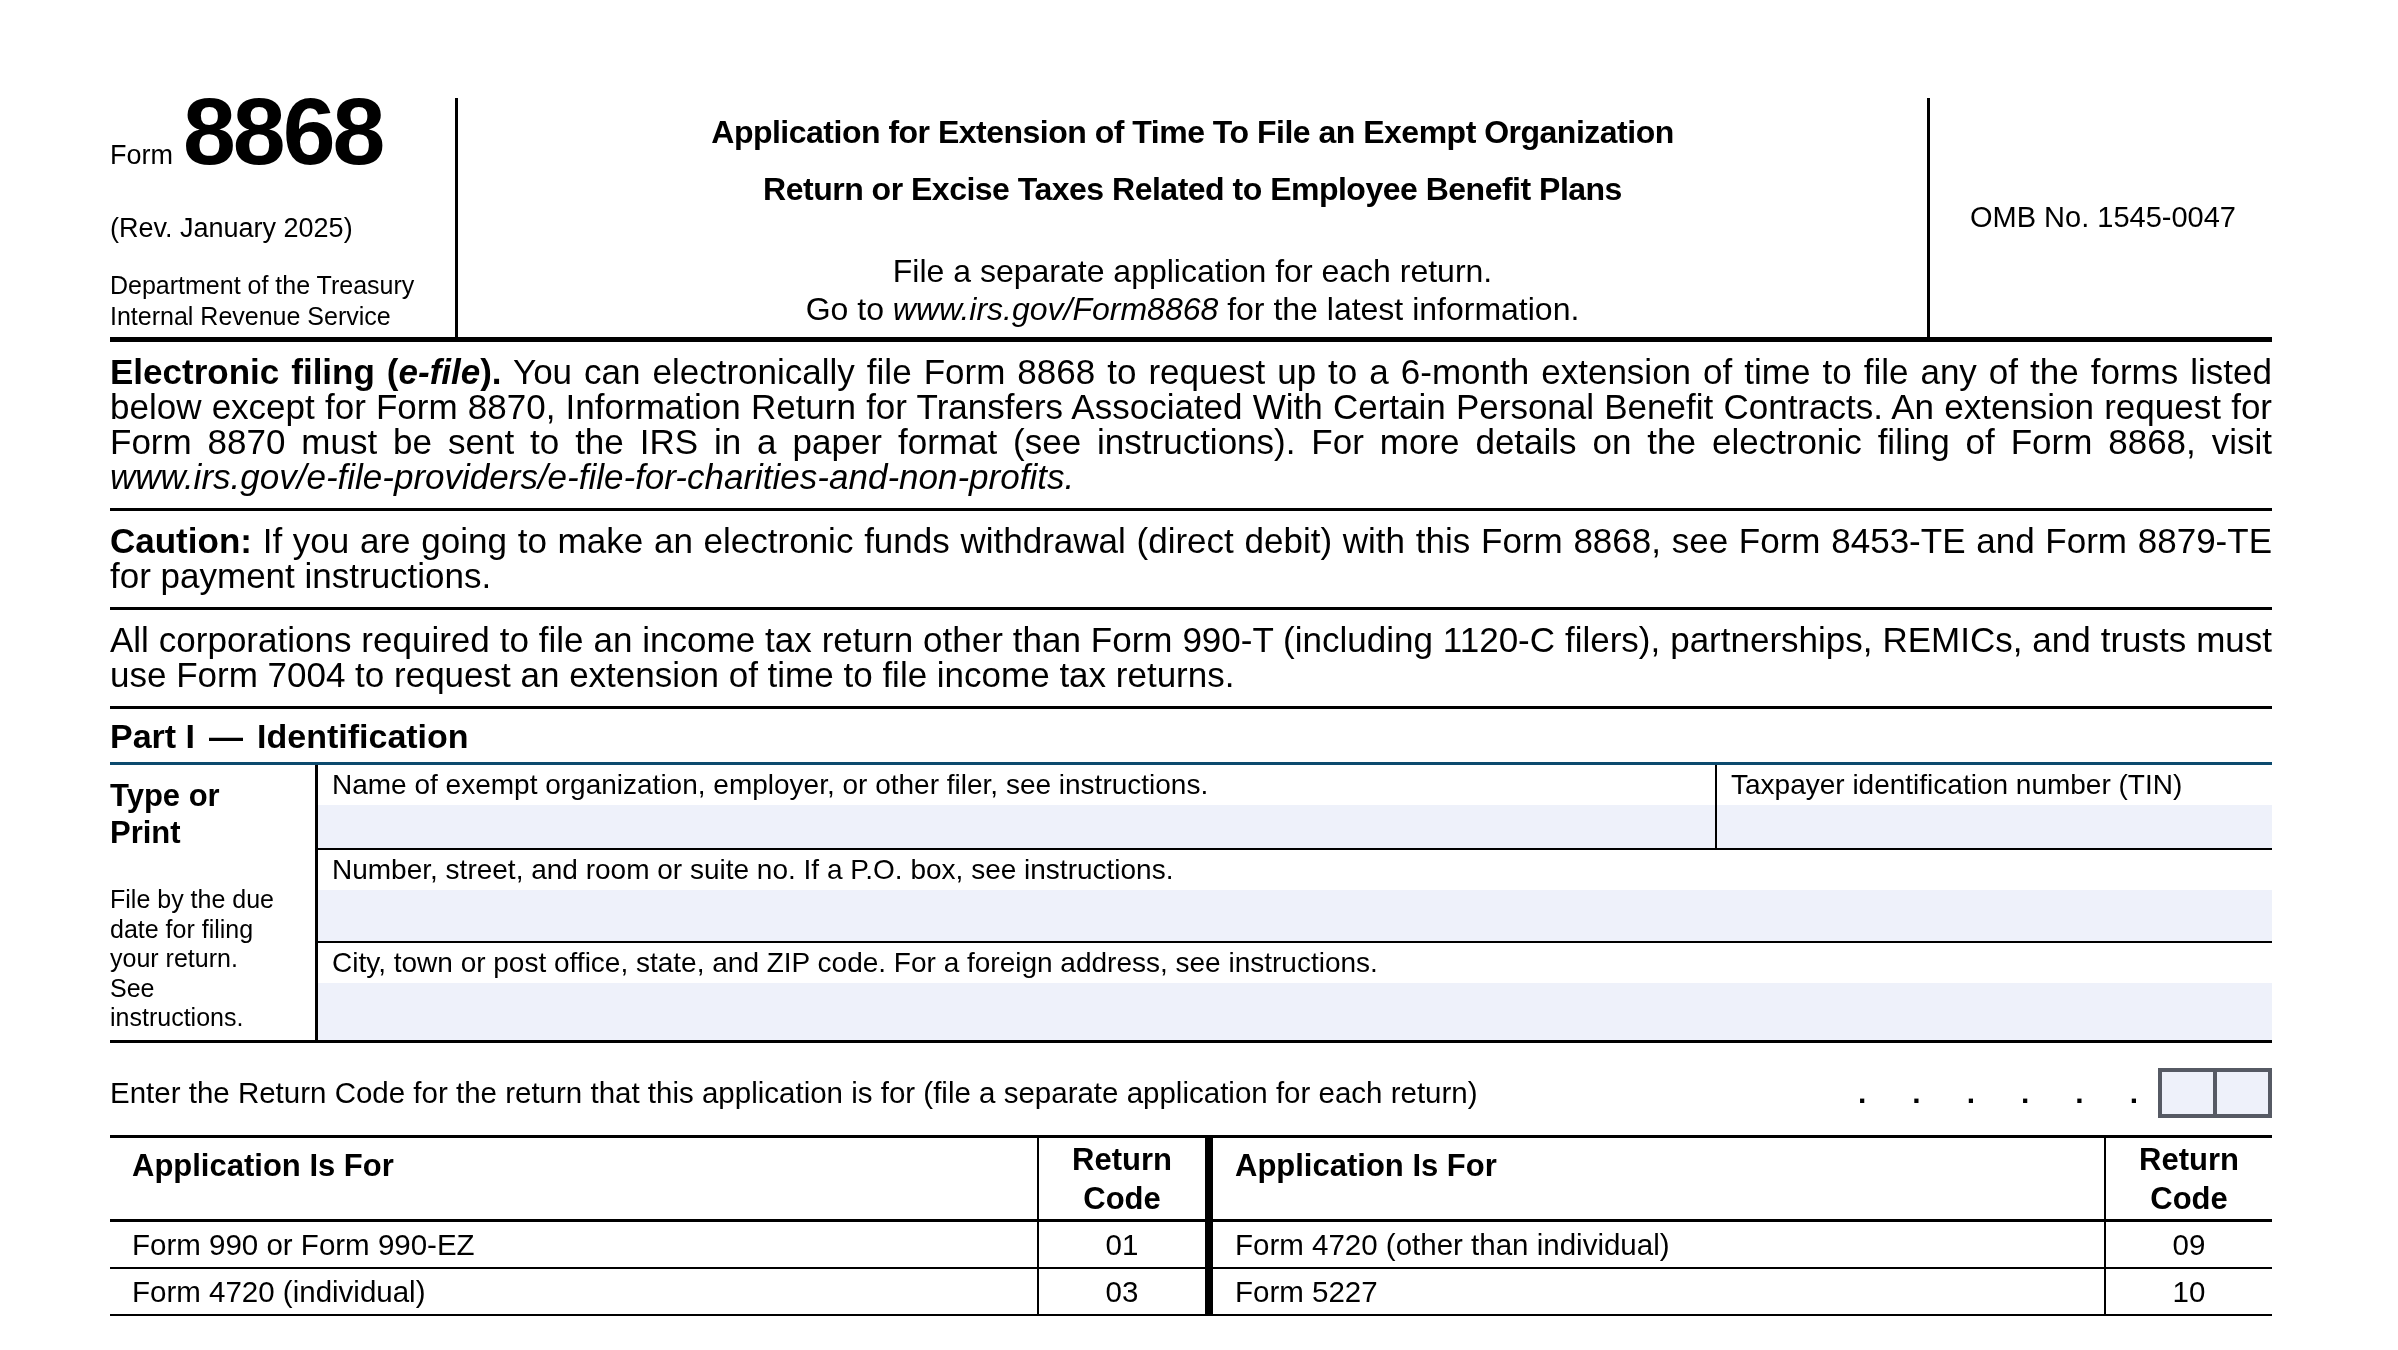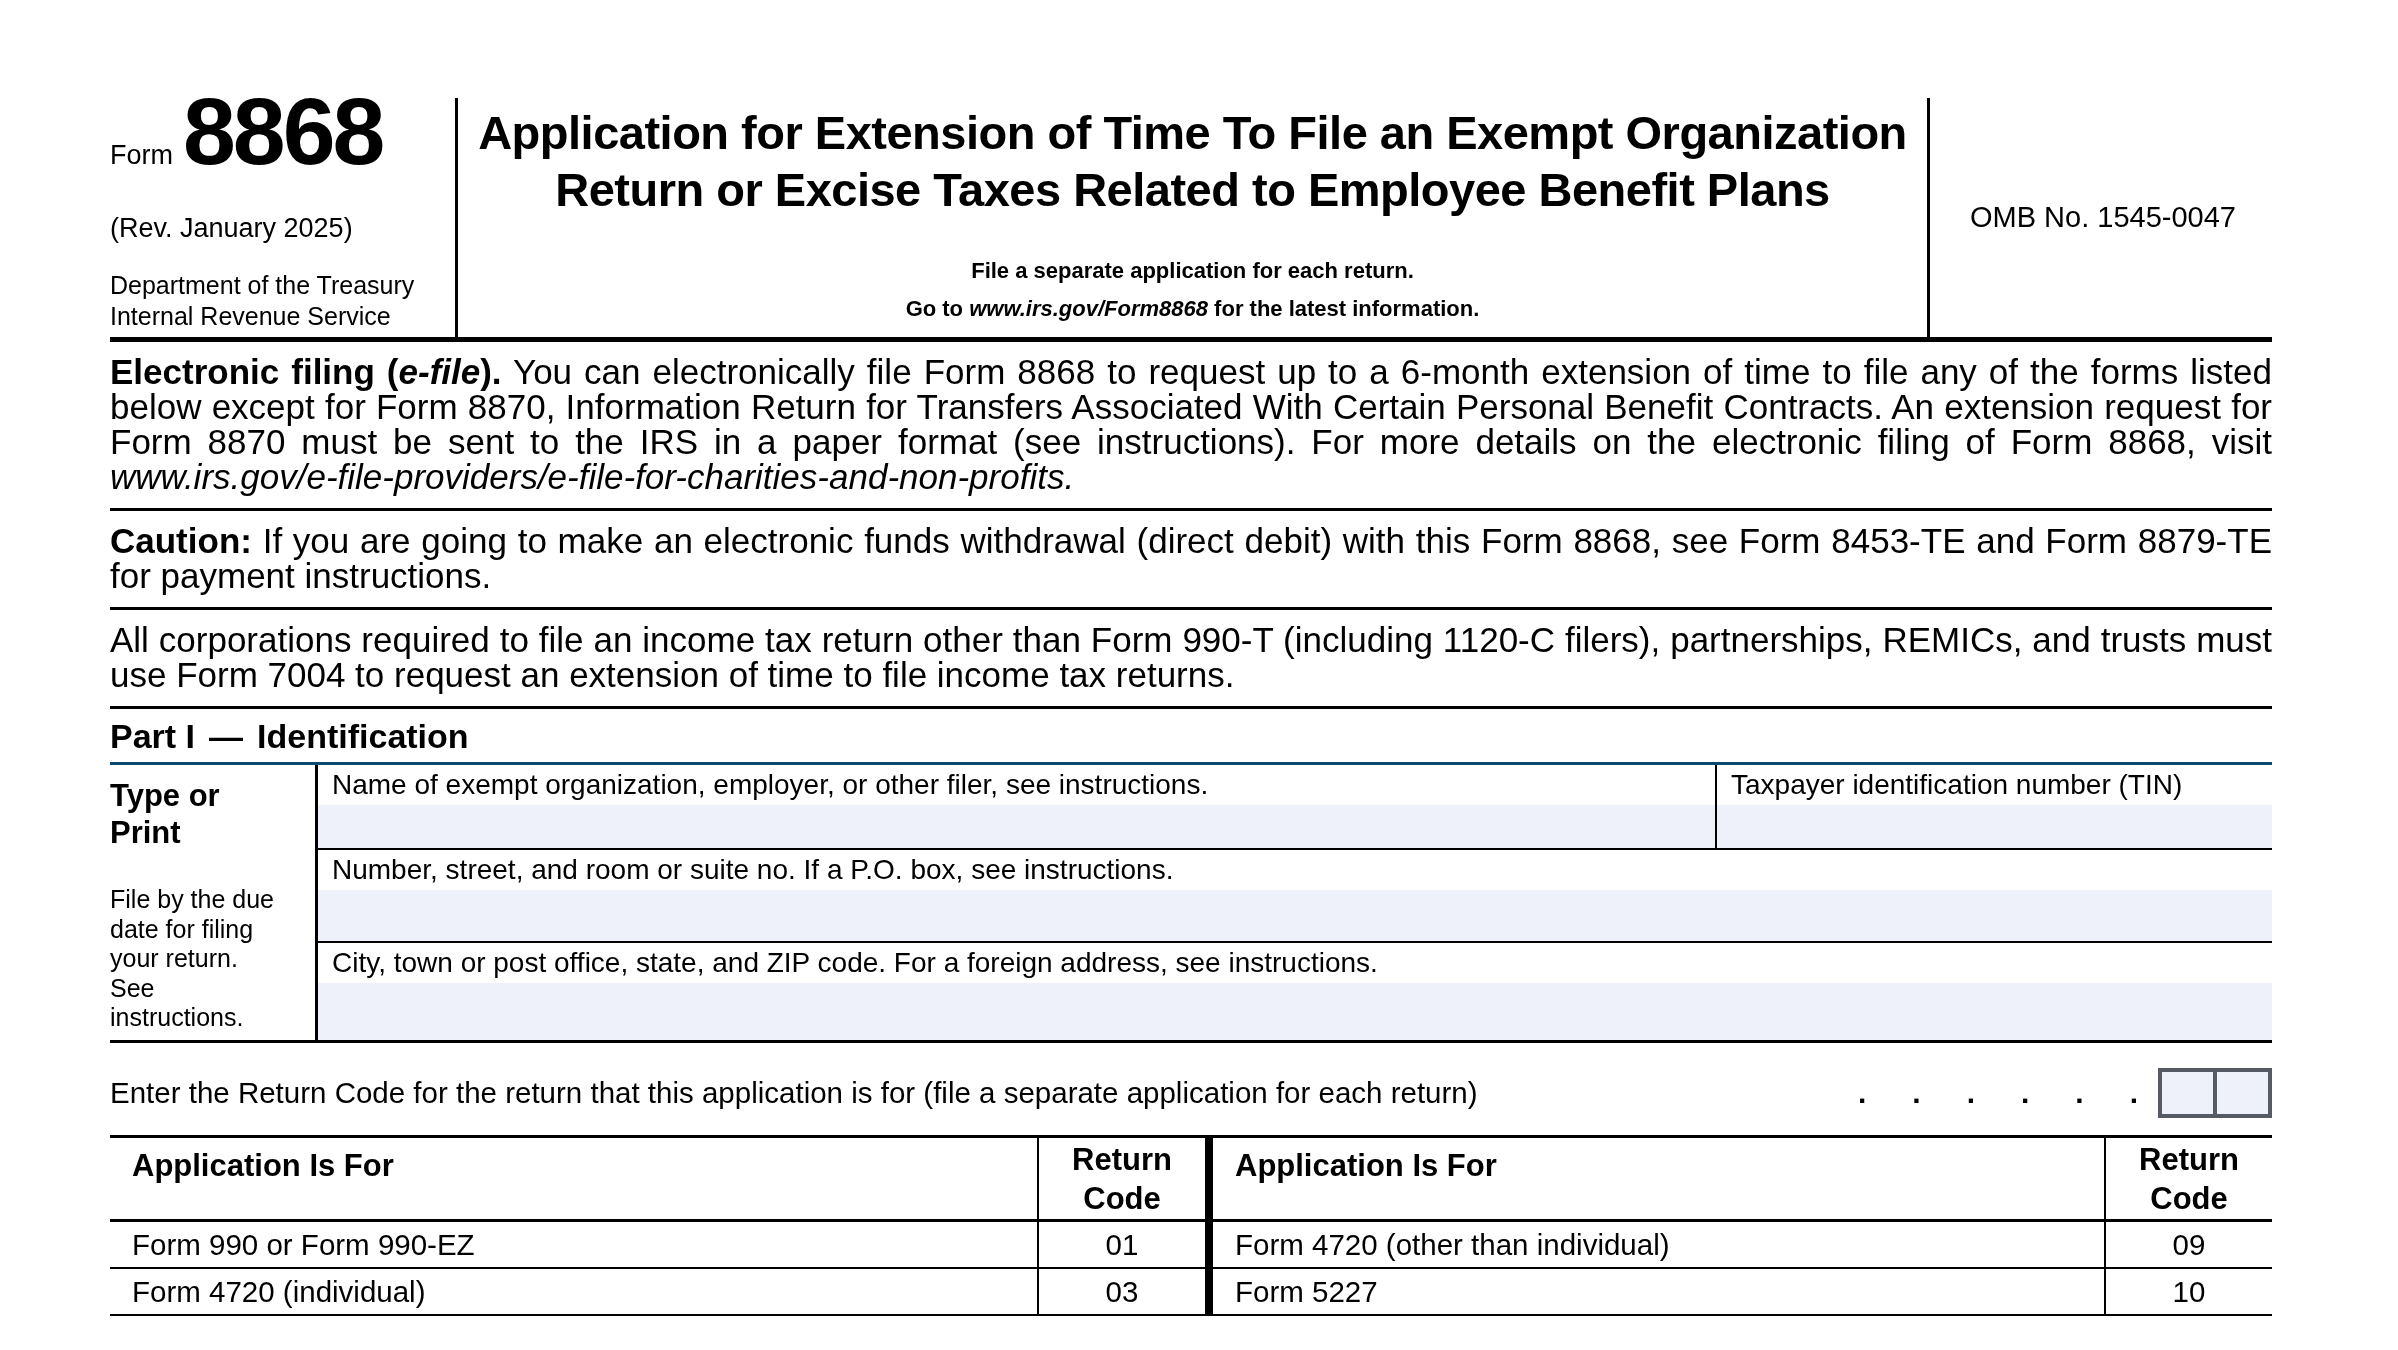--- a/index.html
+++ b/index.html
@@ -14,22 +14,22 @@
 
   
   .header { display: flex; margin-top: 98px; height: 244px; border-bottom: 5px solid #000; }
   .hdr-left { width: 345px; display: flex; flex-direction: column; }
   .form-8868-row { display: flex; align-items: baseline; margin-top: -4px; }
   .form-label { font-size: 27px; text-align: right; }
   .form-number { font-size: 95px; font-weight: bold; letter-spacing: -3px; line-height: 74px; margin-left: 10px; }
   .revision { font-size: 27px; margin-top: 42px; }
   .agency { font-size: 25px; line-height: 31px; margin-top: 26px; }
   .hdr-center { flex: 1; border-left: 3px solid #000; border-right: 3px solid #000; text-align: center; }
-  .main-title { font-size: 47px; line-height: 57px; font-weight: bold; margin-top: 6px; letter-spacing: -0.5px; }
-  .sub-instructions { margin-top: 34px; font-weight: bold; font-size: 22px; line-height: 38px; }
+  .main-title { font-size: 32px; line-height: 57px; font-weight: bold; margin-top: 6px; letter-spacing: -0.5px; }
+  .sub-instructions { margin-top: 34px; font-weight: normal; font-size: 32px; line-height: 38px; }
   .hdr-right { width: 342px; display: flex; align-items: center; padding-left: 40px; font-size: 29px; }
   .i { font-style: italic; }
 
   
   .section { border-bottom: 3px solid #000; padding: 12px 0 14px; }
   .para { font-size: 35px; line-height: 35px; text-align: justify; }
   .b { font-weight: bold; }
 
   
   .part-heading { padding: 8px 0 6px; border-bottom: 3px solid #0c4a6e; font-size: 34px; font-weight: bold; }

